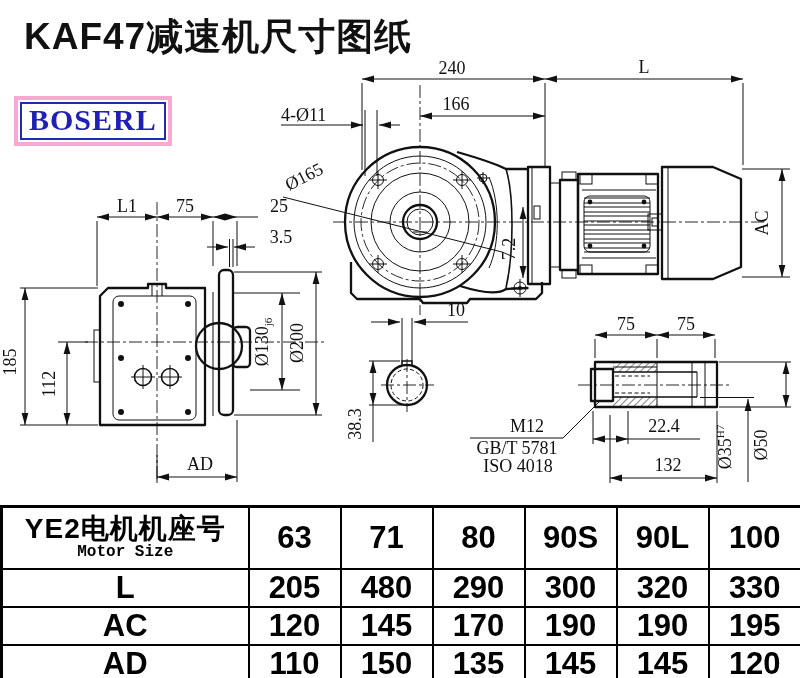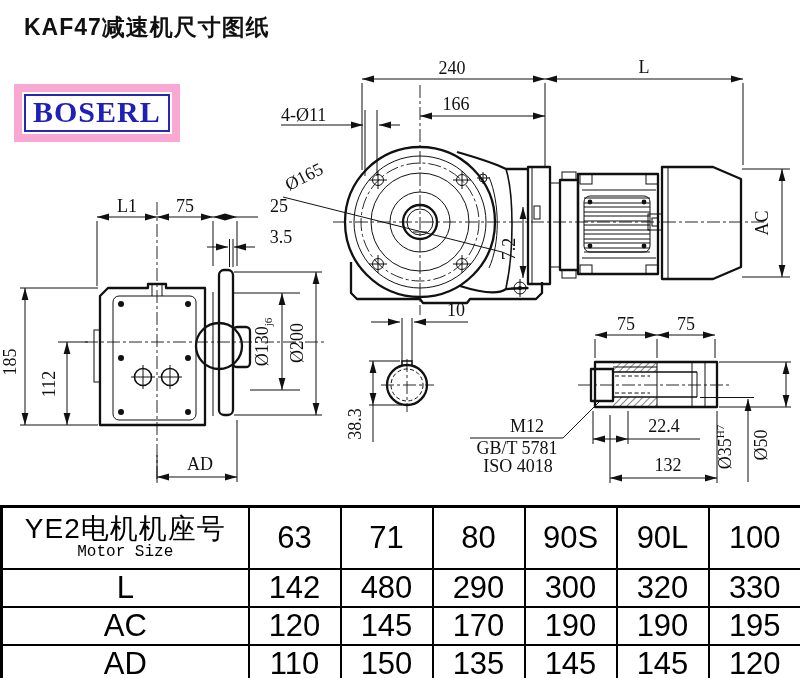--- a/index.html
+++ b/index.html
@@ -1,34 +1,34 @@
 <!DOCTYPE html>
 <html><head>
 <meta charset="utf-8">
 <style>
   html,body{margin:0;padding:0;background:#ffffff;}
   body{width:800px;height:678px;position:relative;font-family:"Liberation Sans",sans-serif;overflow:hidden;}
-  .title{position:absolute;left:24px;top:12px;font-size:23px;font-weight:bold;color:#111;letter-spacing:1px;white-space:nowrap;}
-  .logo{position:absolute;left:14px;top:84px;border:8px solid #f9a8d4;background:#fff;padding:2px;}
+  .title{position:absolute;left:24px;top:12px;font-size:37px;font-weight:bold;color:#111;letter-spacing:1px;white-space:nowrap;}
+  .logo{position:absolute;left:14px;top:96px;border:4px solid #f9a8d4;background:#fff;padding:2px;}
   .logo-inner{border:2px solid #2727b3;padding:0px 7px 2px 7px;font-family:"Liberation Serif",serif;
               font-size:30px;font-weight:bold;color:#2020b8;letter-spacing:1px;line-height:1.05;}
   svg{position:absolute;left:0;top:0;}
   svg text{fill:#111;font-family:"Liberation Serif",serif;font-size:18px;}
   .thick{stroke:#111;stroke-width:2.3;fill:none;stroke-linejoin:round;}
   .med{stroke:#111;stroke-width:1.6;fill:none;}
   .thin{stroke:#111;stroke-width:1;fill:none;}
   .cl{stroke:#111;stroke-width:0.9;fill:none;stroke-dasharray:13 3 3 3;}
   .dash{stroke:#111;stroke-width:1;fill:none;stroke-dasharray:4 2.5;}
   .dim{stroke:#111;stroke-width:1;fill:none;}
   .dima{marker-start:url(#arr);marker-end:url(#arr);}
   .dime{marker-end:url(#arr);}
   .dot{fill:#111;stroke:none;}
   table.spec{position:absolute;left:0;top:505px;width:800px;height:173px;border-collapse:collapse;table-layout:fixed;background:#fff;}
   table.spec td,table.spec th{border:2.5px solid #000;text-align:center;vertical-align:middle;padding:0;
-      font-weight:normal;color:#000;}
+      font-weight:bold;color:#000;}
   table.spec{border:3px solid #000;}
   .hdr-cn{font-size:28px;line-height:1.1;letter-spacing:1px;}
   .hdr-en{font-family:"Liberation Mono",monospace;font-size:16px;line-height:1.1;letter-spacing:0px;}
   .num{font-size:31px;}
 </style>
 </head>
 <body>
 
 <div class="title">KAF47减速机尺寸图纸</div>
 <div class="logo">
@@ -266,21 +266,21 @@
     </th>
     <th class="num">63</th>
     <th class="num">71</th>
     <th class="num">80</th>
     <th class="num">90S</th>
     <th class="num">90L</th>
     <th class="num">100</th>
   </tr>
   <tr style="height:37px">
     <td class="num">L</td>
-    <td class="num">142</td>
+    <td class="num">205</td>
     <td class="num">480</td>
     <td class="num">290</td>
     <td class="num">300</td>
     <td class="num">320</td>
     <td class="num">330</td>
   </tr>
   <tr style="height:37px">
     <td class="num">AC</td>
     <td class="num">120</td>
     <td class="num">145</td>

